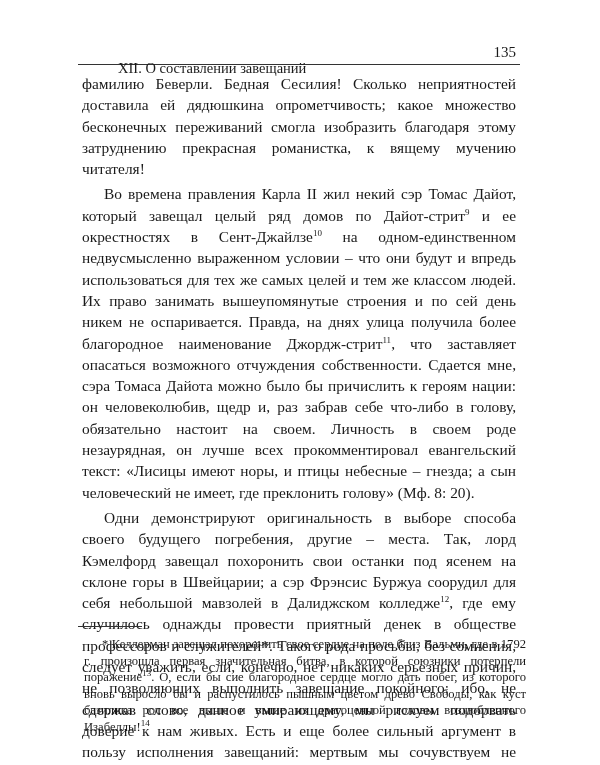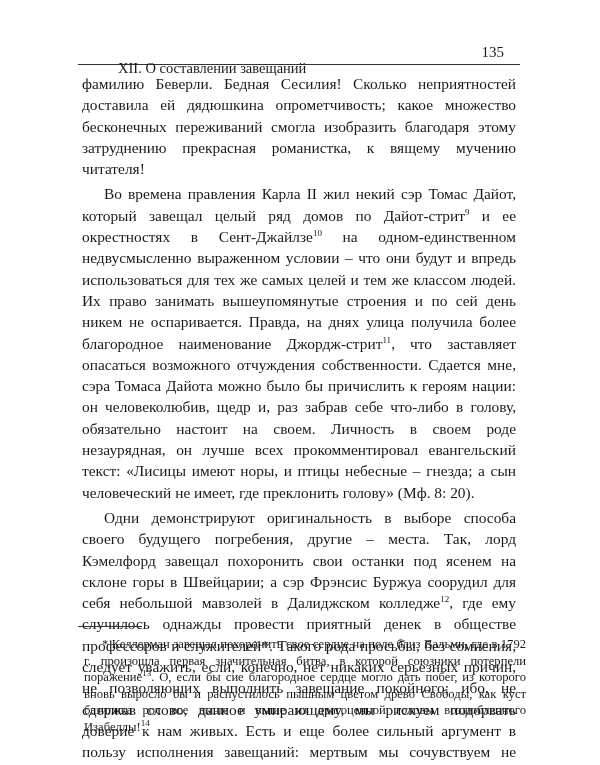--- a/index.html
+++ b/index.html
@@ -24,21 +24,21 @@
       font-size: 14.5px;
     }
     .running-head .title {
       position: absolute;
       left: 0; right: 0; top: 20px;
       text-align: left;
       padding-left: 40px;
     }
     .running-head .pageno {
       position: absolute;
-      right: 16px; top: 4px;
+      right: 4px; top: 4px;
       font-size: 15px;
       text-align: center;
     }
     .body-text {
       margin-top: 8px;
       font-family: "Liberation Serif", serif;
       font-size: 15.4px;
       line-height: 21.3px;
       text-align: justify;
       hyphens: manual;

